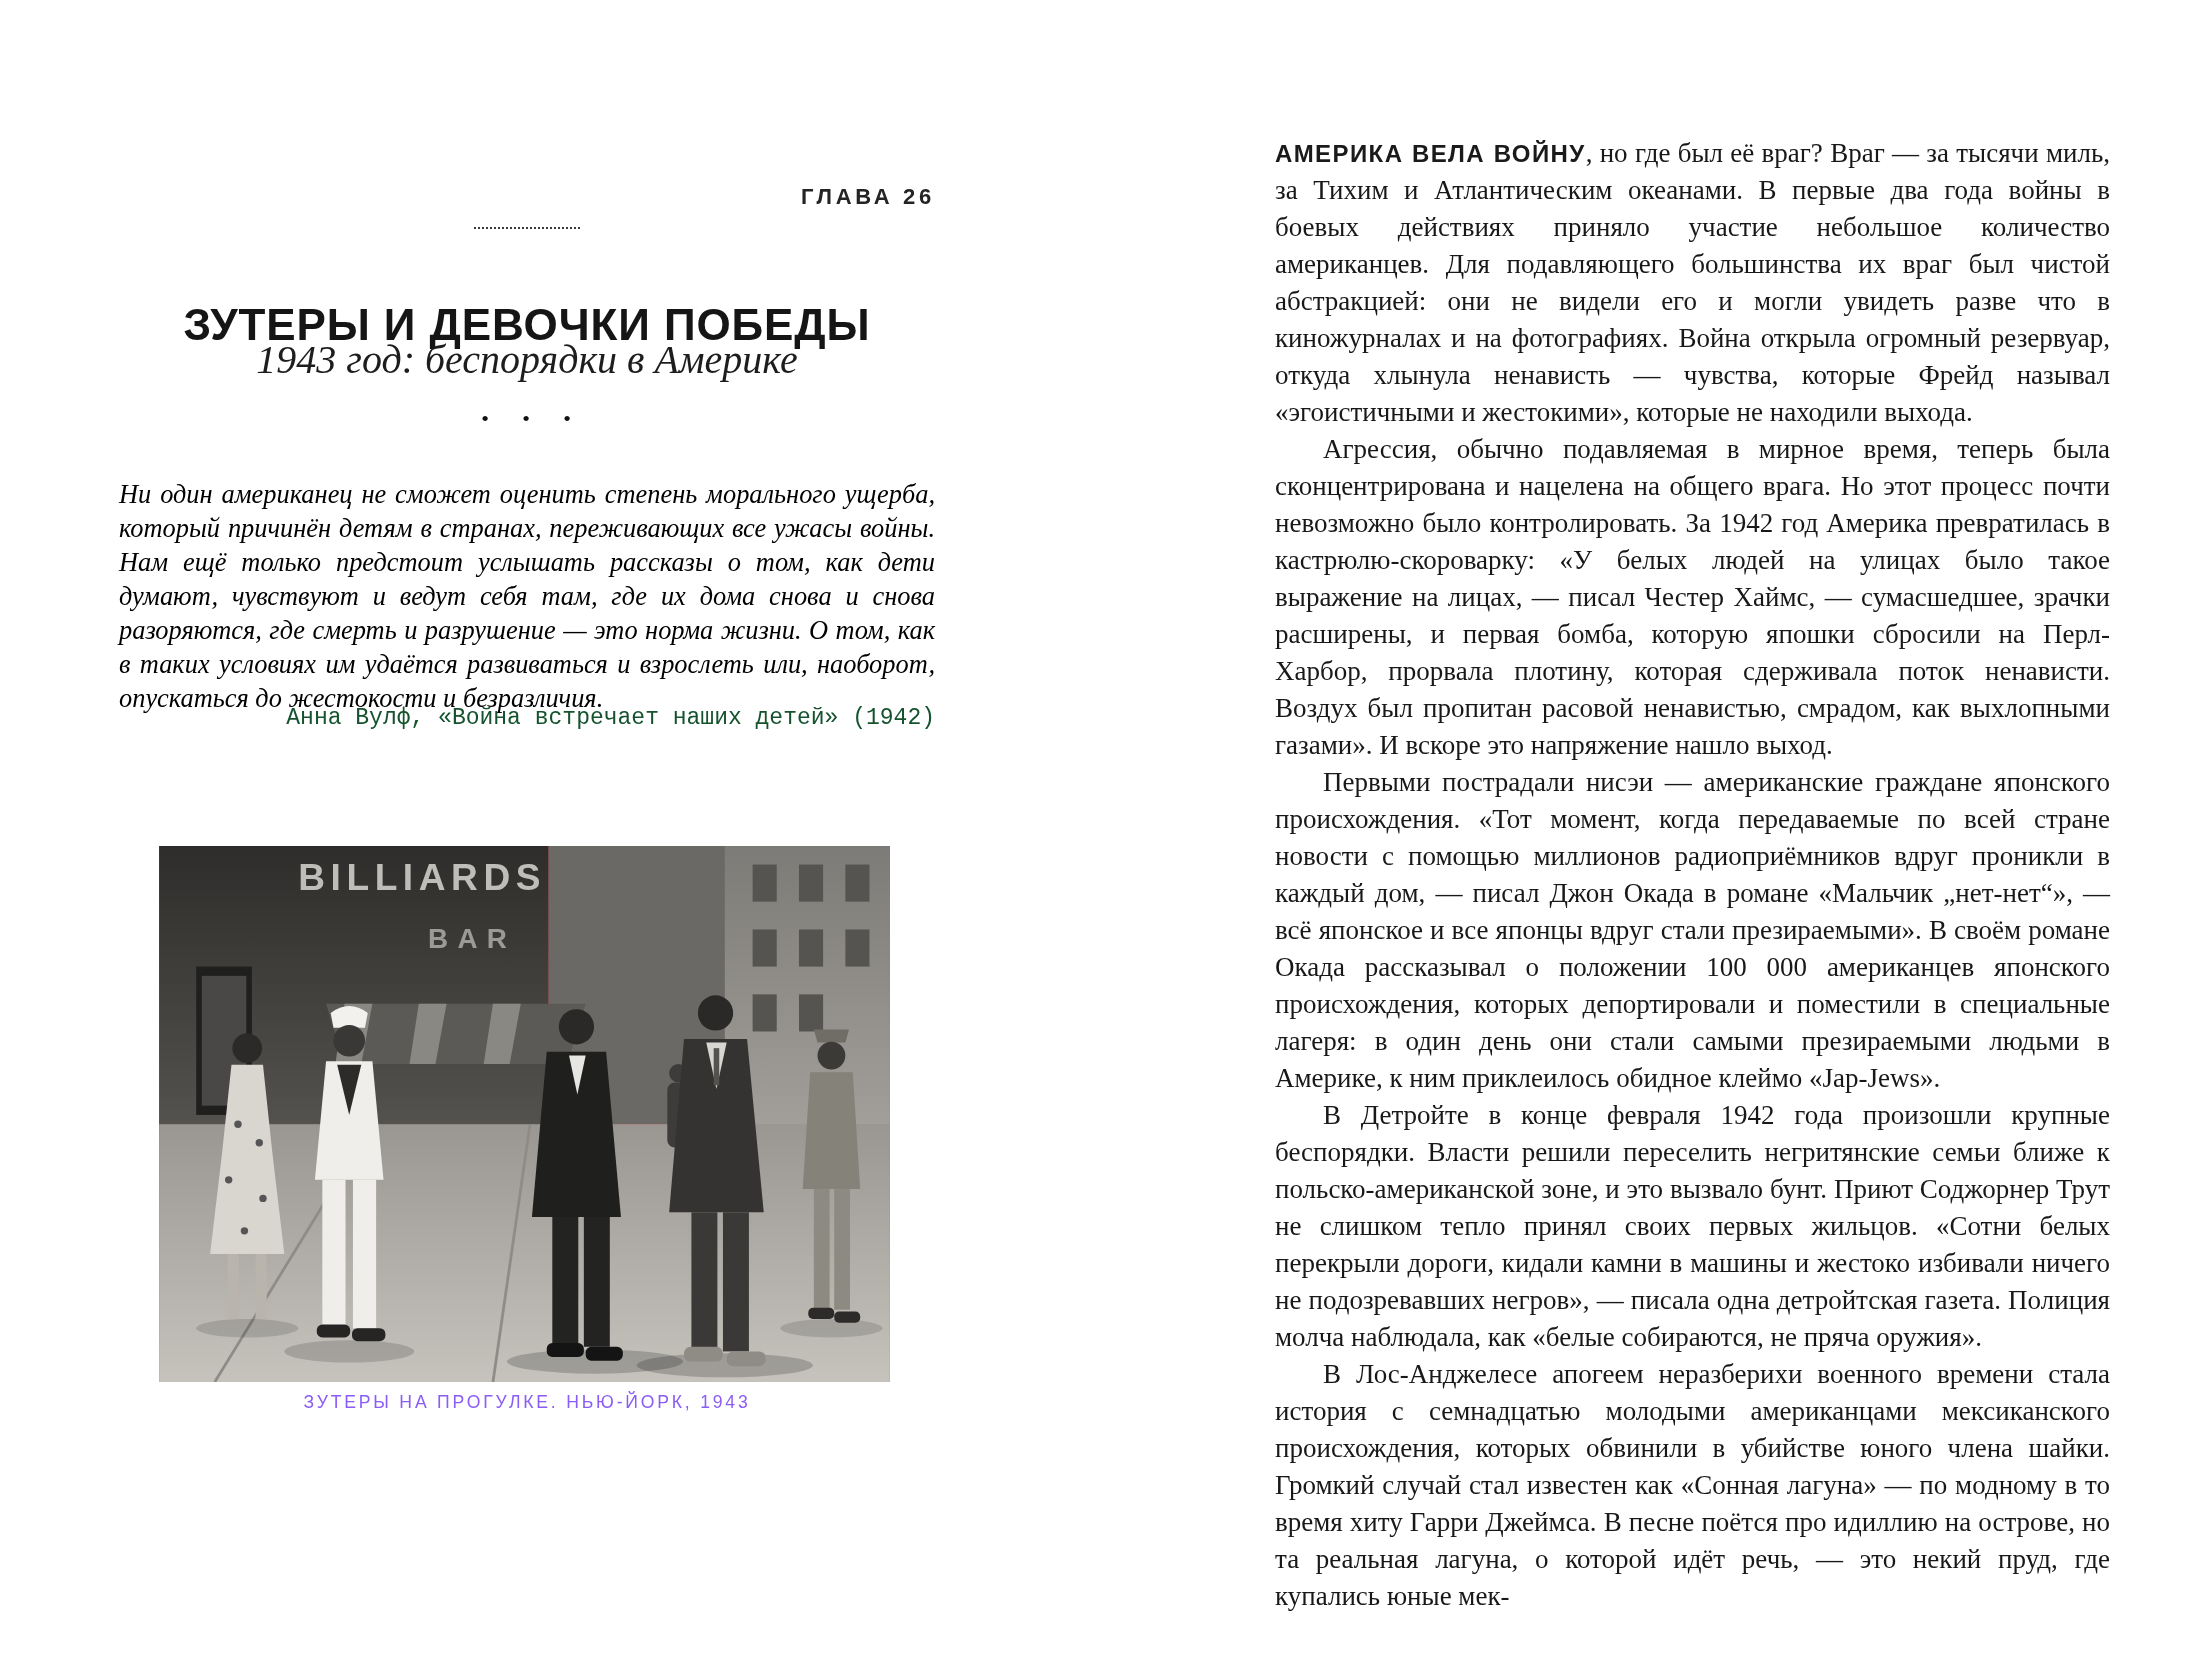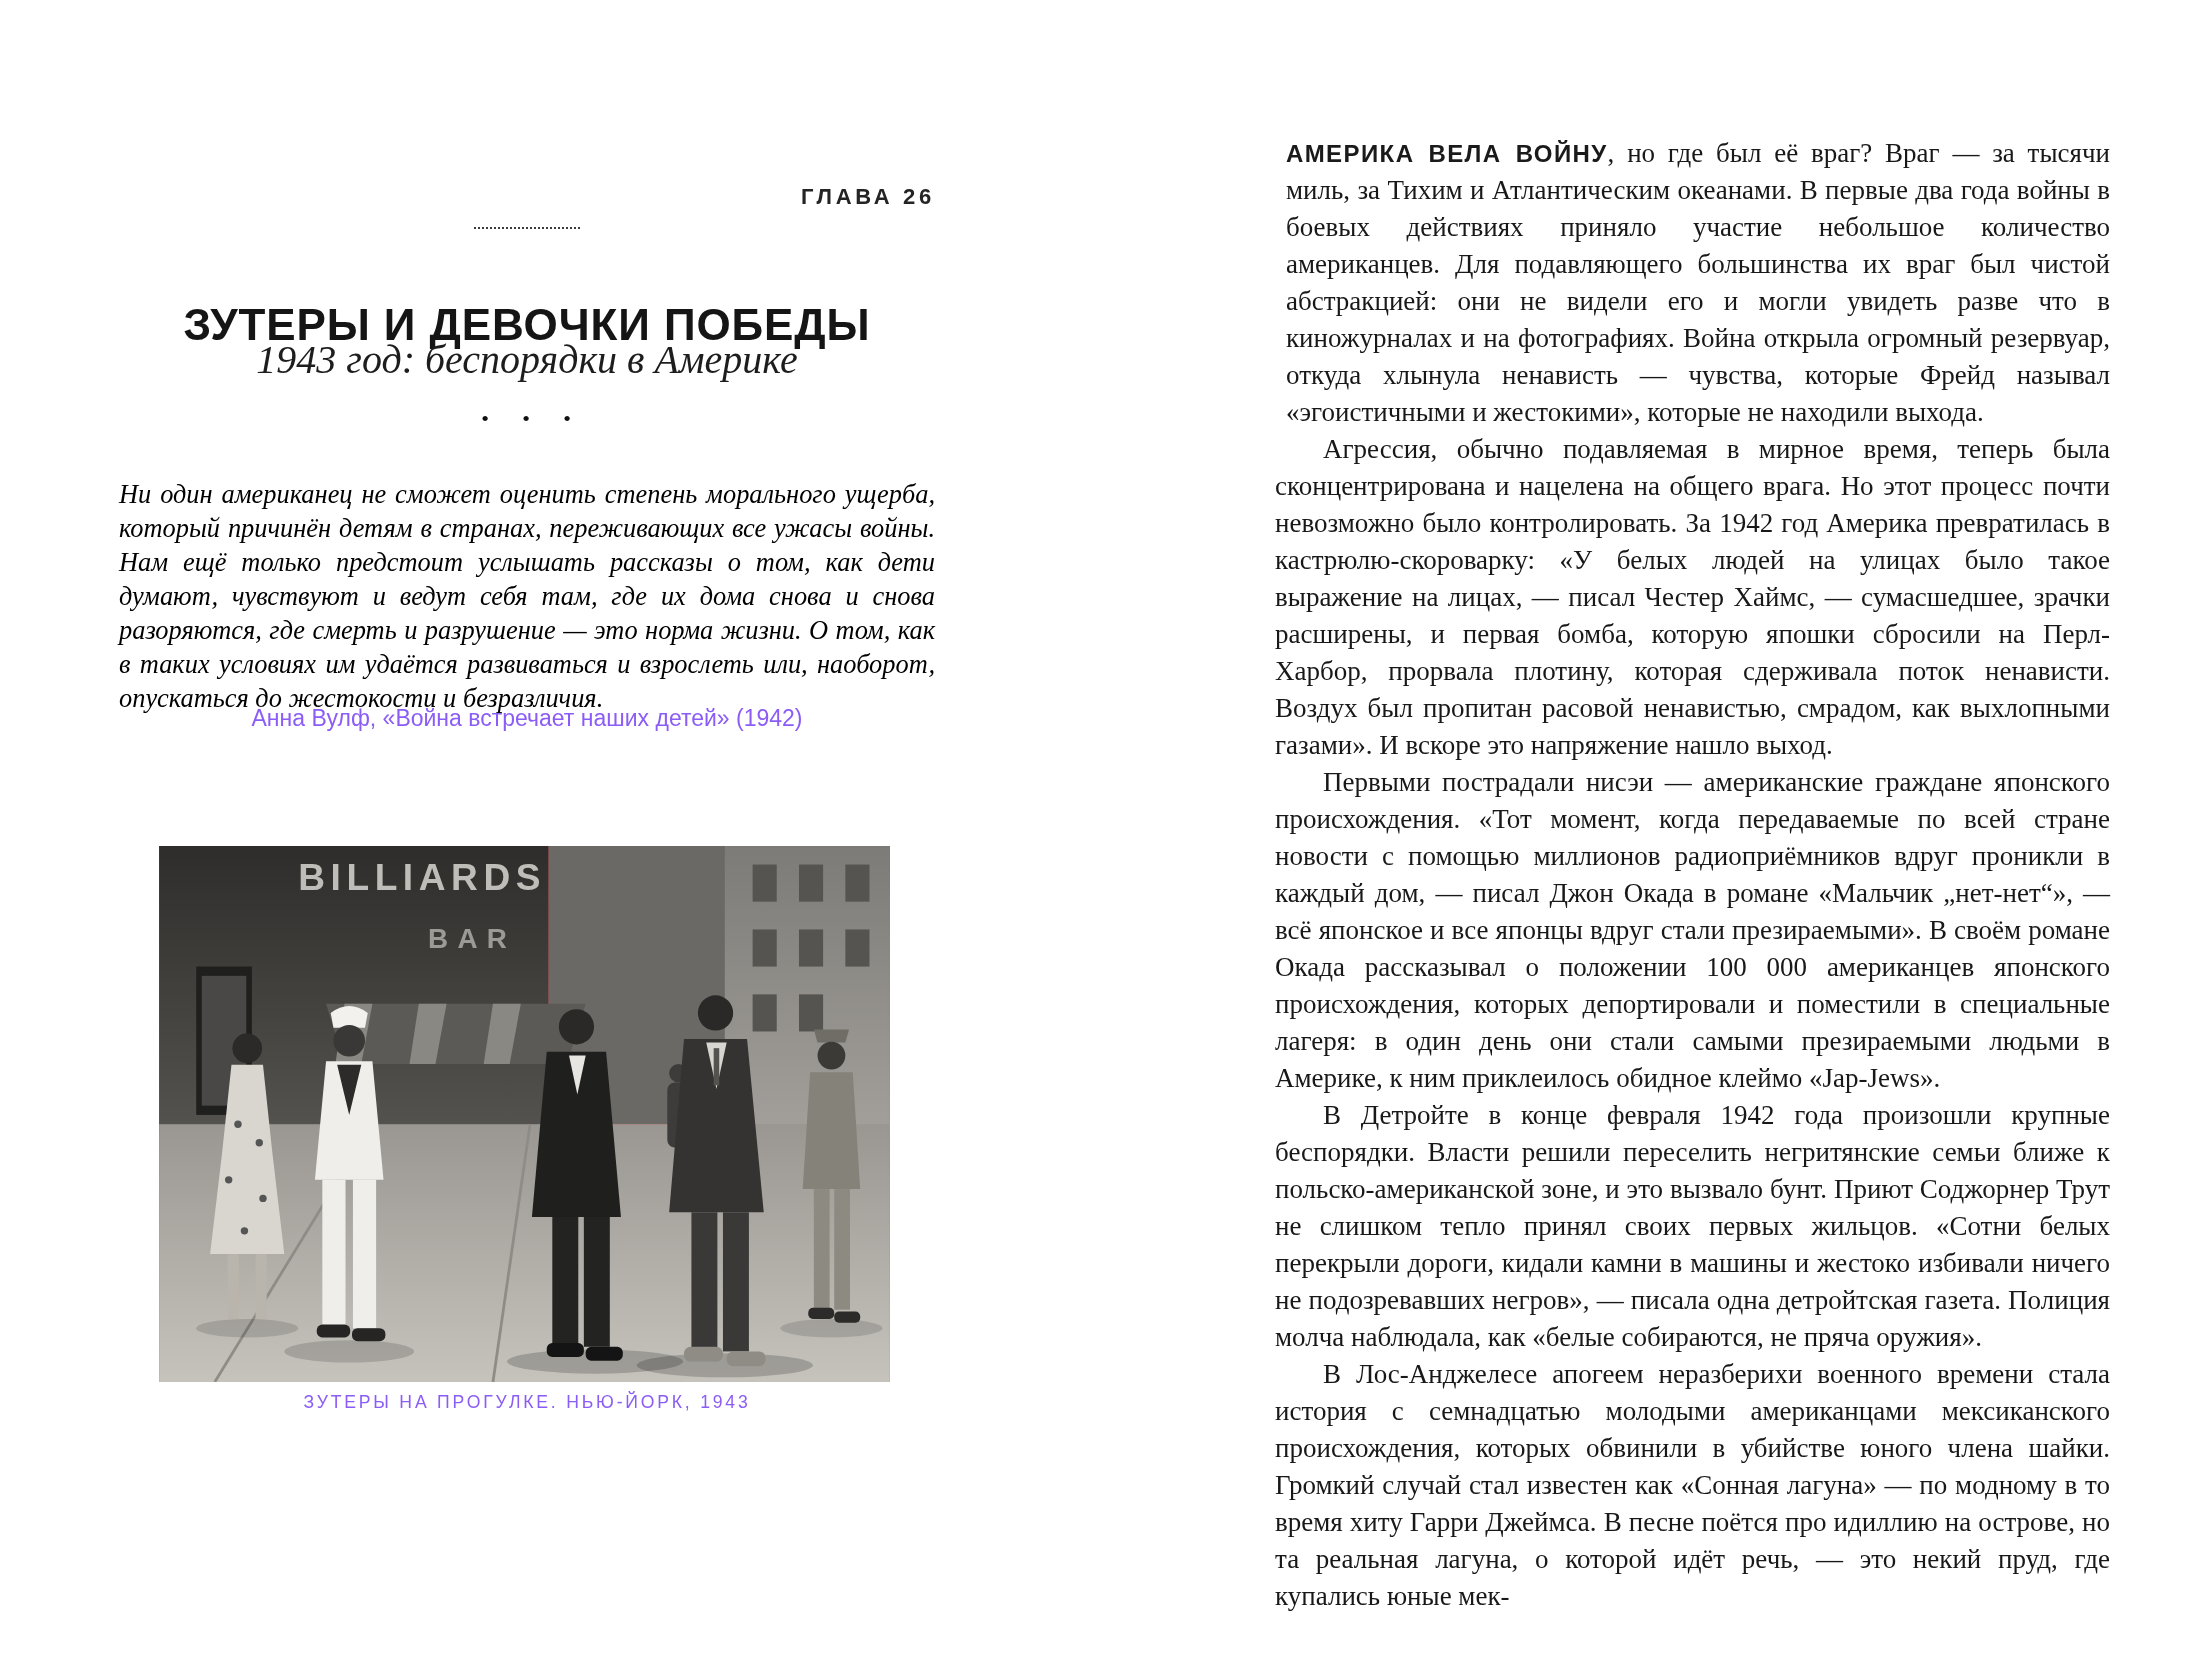--- a/index.html
+++ b/index.html
@@ -45,43 +45,43 @@
     letter-spacing:1.9px;
   }
   .epigraph{
     position:absolute;left:0;top:477px;width:816px;
     font-family:"Liberation Serif",serif;font-style:italic;
     font-size:26.4px;line-height:34px;color:#000000;
     text-align:justify;
   }
   .attribution{
     position:absolute;left:0;top:705px;width:816px;
-    font-family:Liberation Sans, sans-serif;
-    font-size:23px;color:#8b5cf6;text-align:center;
+    font-family:Liberation Mono, monospace;
+    font-size:23px;color:#14532d;text-align:right;
   }
   .photo-frame{
     position:absolute;left:40px;top:846px;width:731px;height:536px;
     background:#ef4444;overflow:hidden;font-weight:bold;
   }
   .photo-frame svg{display:block;}
   .photo-caption{
     position:absolute;left:0;top:1392px;width:816px;
     font-family:"Liberation Sans",sans-serif;
     font-size:17.6px;letter-spacing:2.8px;color:#8b5cf6;text-align:center;
   }
 
   
   .body-col{
     position:absolute;left:174px;top:135px;width:835px;
     font-family:"Liberation Serif",serif;
     font-size:27px;line-height:37px;color:#181818;
     text-align:justify;
   }
   .body-col p{margin:0;padding:0;text-indent:48px;}
-  .body-col p.first{text-indent:0;margin-left:11px;}
+  .body-col p.first{text-indent:0;}
   .lead-in{
     font-family:"Liberation Sans",sans-serif;
     font-weight:700;font-size:24px;letter-spacing:1.4px;
     color:#1a1a1a;
   }
 </style>
 </head>
 <body>
 
 <div class="spread">

